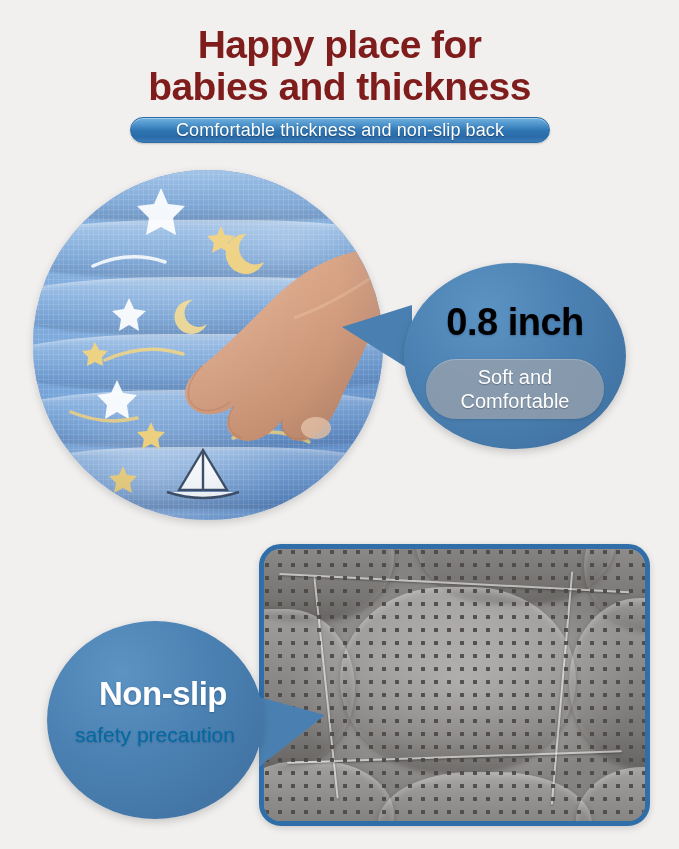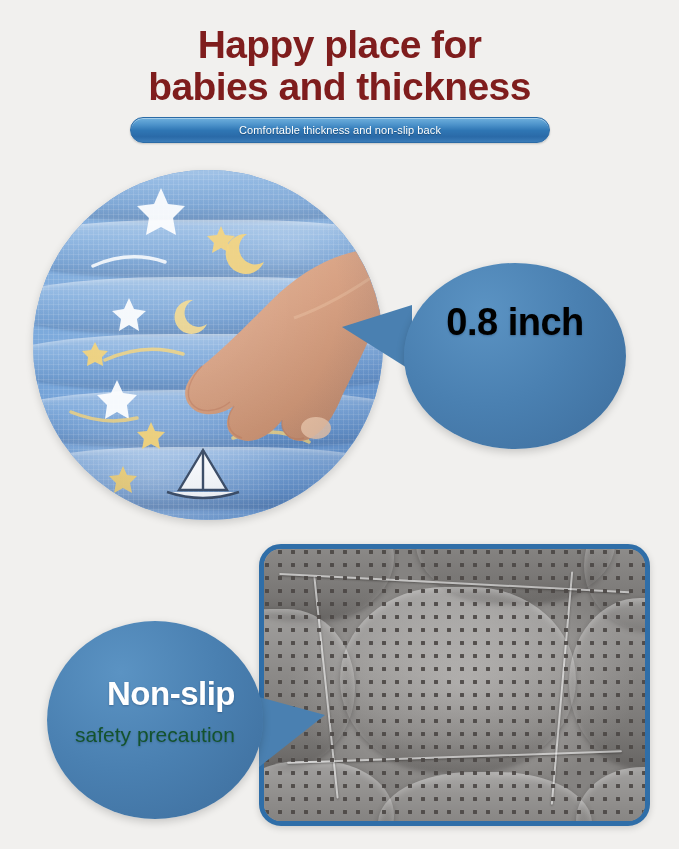--- a/index.html
+++ b/index.html
@@ -42,21 +42,21 @@
         #6fb0dd 0%, #4f95cc 26%, #2f76b4 52%, #2a6aa8 78%, #3b7cb8 100%);
     border: 1px solid #2b6ba6;
     box-shadow: 0 1px 2px rgba(0,0,0,0.18),
                 inset 0 1px 0 rgba(255,255,255,0.38);
     display: flex;
     align-items: center;
     justify-content: center;
   }
   .subtitle-text {
     color: #ffffff;
-    font-size: 11px;
+    font-size: 18px;
     font-weight: normal;
     letter-spacing: 0.1px;
     text-shadow: 0 1px 1px rgba(0,0,0,0.32);
     white-space: nowrap;
   }
 
   
   .photo-circle {
     position: absolute;
     left: 33px;
@@ -230,33 +230,33 @@
     position: absolute;
     right: -62px;
     top: 76px;
     width: 0; height: 0;
     border-top: 18px solid transparent;
     border-bottom: 52px solid transparent;
     border-left: 66px solid #4a80b1;
   }
   .slip-title {
     position: absolute;
-    top: 54px; left: 16px; width: 100%;
+    top: 54px; left: 8px; width: 100%;
     text-align: center;
     color: #ffffff;
     font-size: 33px;
     font-weight: bold;
     letter-spacing: -0.5px;
     text-shadow: 0 1px 2px rgba(20,45,80,0.35);
   }
   .slip-sub {
     position: absolute;
     top: 102px; left: 0; width: 100%;
     text-align: center;
-    color: #14532d;
+    color: #0369a1;
     font-size: 21px;
     text-shadow: 0 1px 2px rgba(20,45,80,0.30);
   }
 </style>
 </head>
 <body>
 
 <div class="page">
 
   <div class="headline">
@@ -336,20 +336,24 @@
       </svg>
 
       <div class="circle-shade"></div>
     </div>
   </div>
 
   <div class="callout-inch">
     <div class="tail-left"></div>
     <div class="bubble-round"></div>
     <div class="inch-value">0.8 inch</div>
+    <div class="soft-pill">
+      <span>Soft and</span>
+      <span>Comfortable</span>
+    </div>
   </div>
 
   <div class="photo-rect">
     <div class="mat-gray">
       <div class="g-puff" style="left:-12%;top:-20%;width:46%;height:46%;"></div>
       <div class="g-puff" style="left:40%;top:-24%;width:52%;height:44%;"></div>
       <div class="g-puff" style="left:84%;top:-18%;width:38%;height:48%;"></div>
       <div class="g-puff" style="left:-16%;top:22%;width:40%;height:58%;"></div>
       <div class="g-puff" style="left:20%;top:14%;width:62%;height:68%;"></div>
       <div class="g-puff" style="left:80%;top:18%;width:42%;height:62%;"></div>

